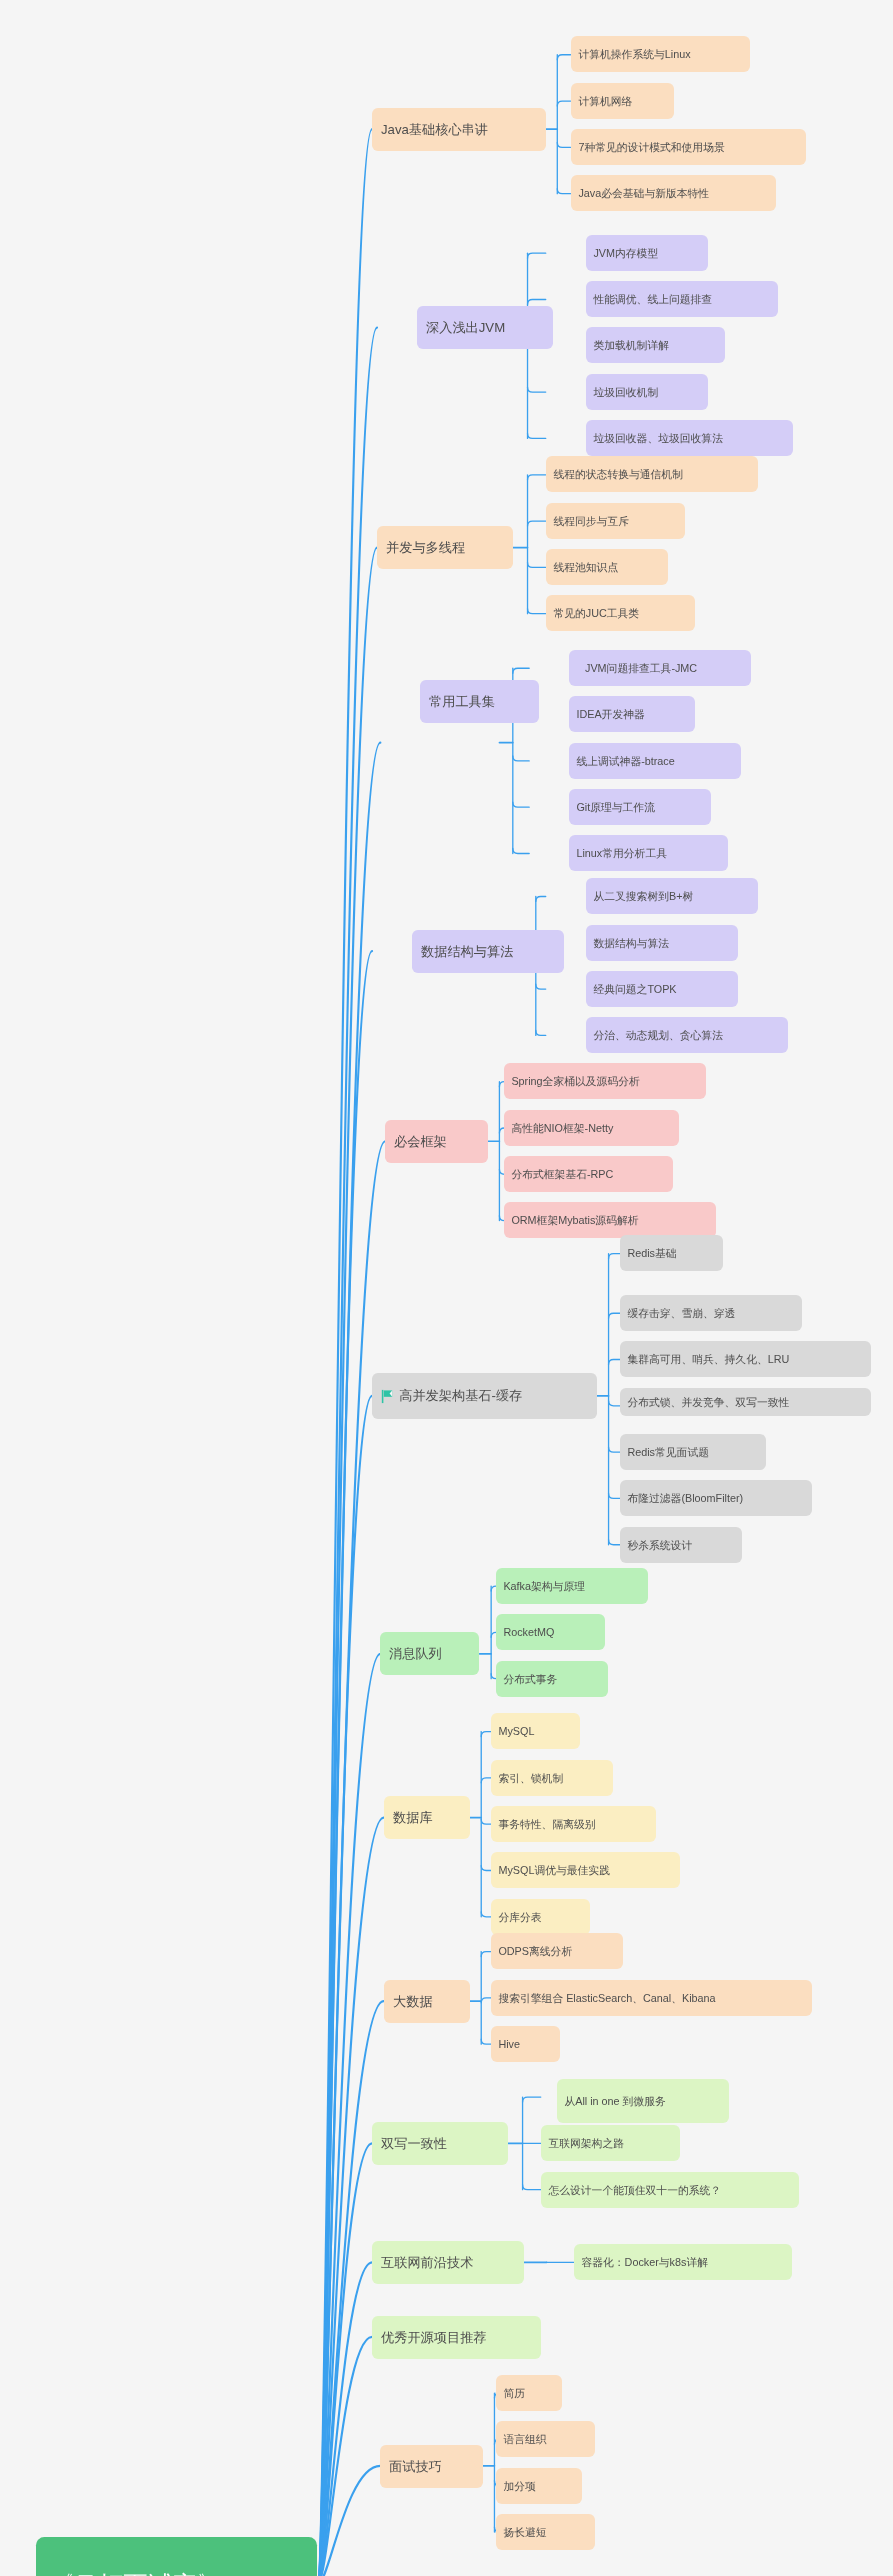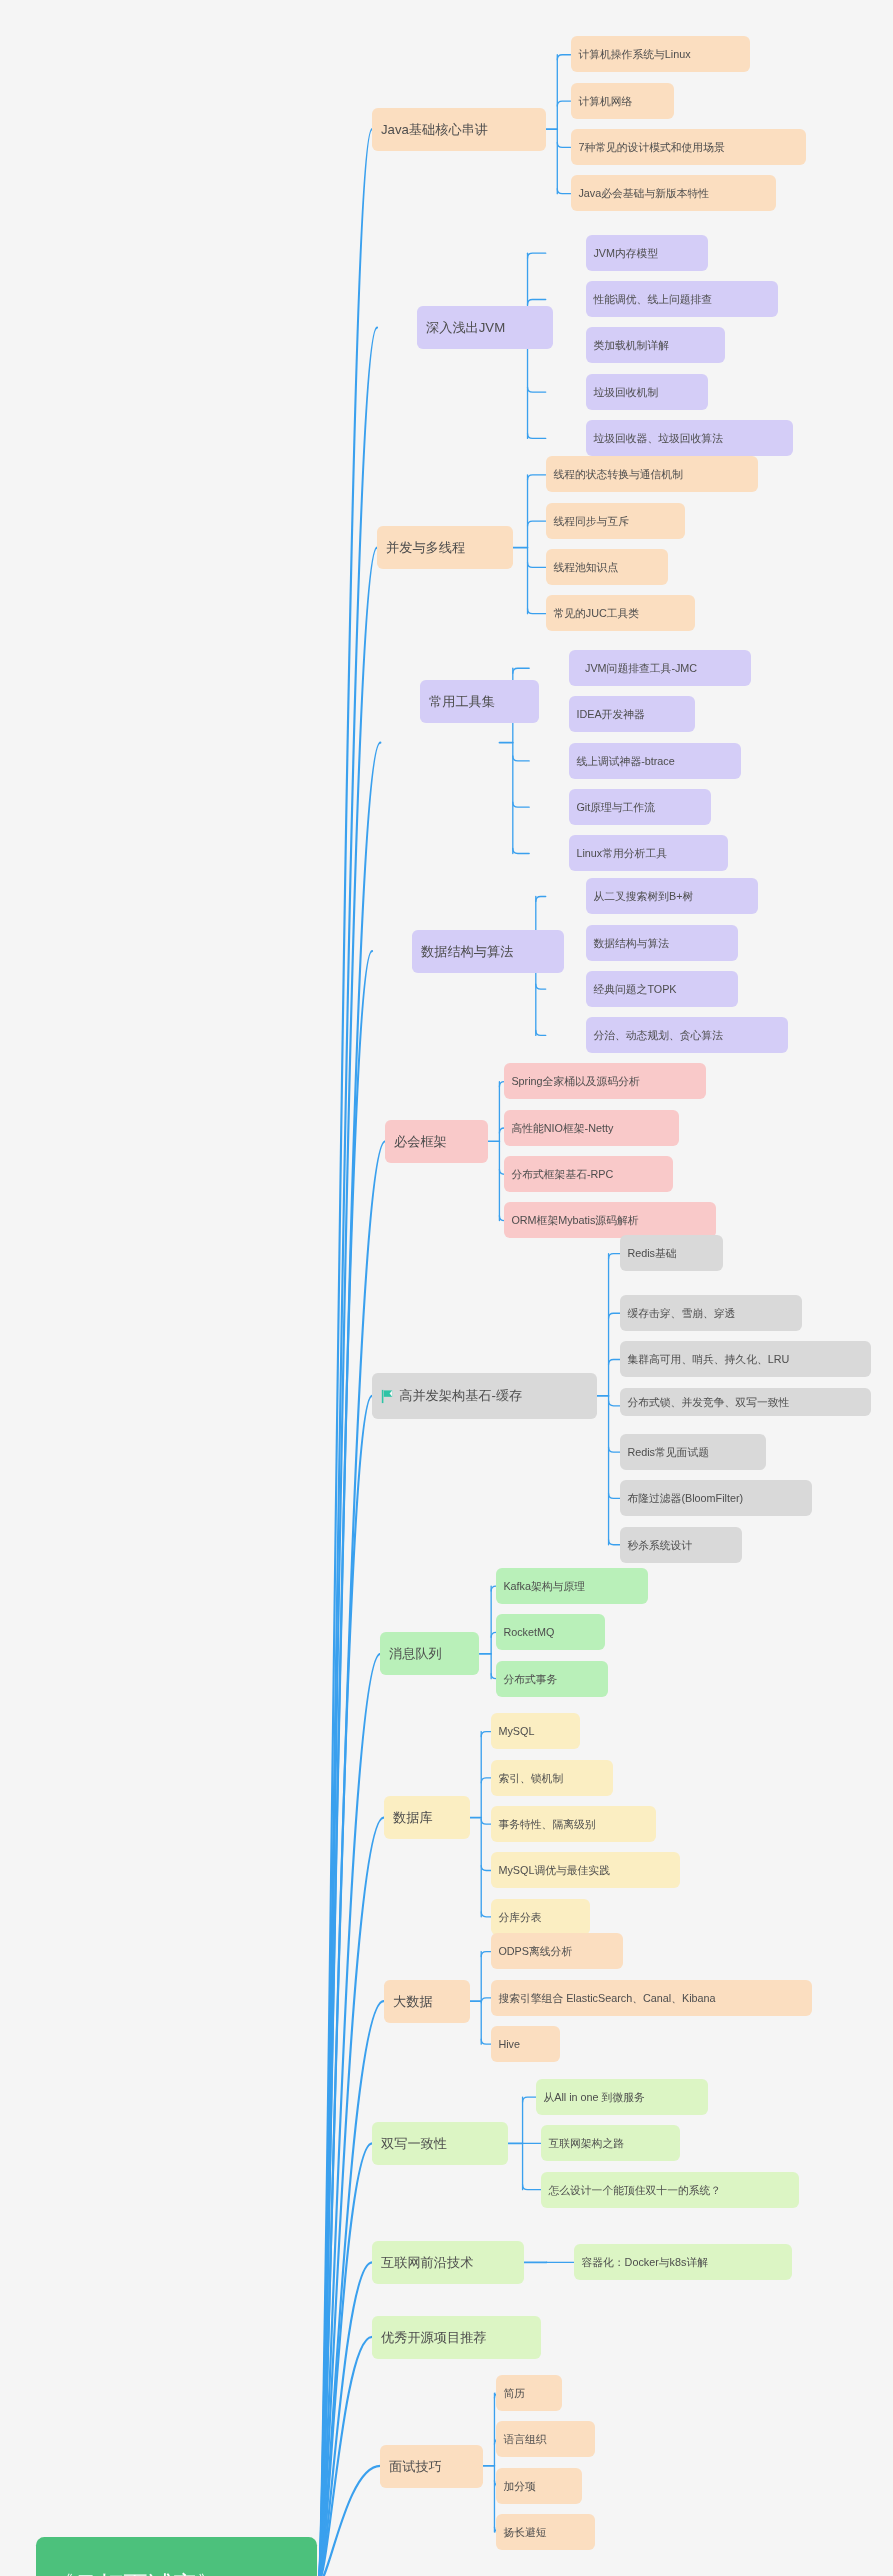--- a/index.html
+++ b/index.html
@@ -337,21 +337,21 @@
       </div>
       <div class="node level2 c-orange" style="left: 491px; top: 1980px; height: 36px; min-width: 321px;">
         <span class="node-label">搜索引擎组合 ElasticSearch、Canal、Kibana</span>
       </div>
       <div class="node level2 c-orange" style="left: 491px; top: 2026px; height: 36px; min-width: 69px;">
         <span class="node-label">Hive</span>
       </div>
       <div class="node level1 c-lgreen" style="left: 372px; top: 2122px; height: 43px; min-width: 136px;">
         <span class="node-label">双写一致性</span>
       </div>
-      <div class="node level2 c-lgreen" style="left: 536px; top: 2079px; height: 36px; min-width: 172px;">
+      <div class="node level2 c-lgreen" style="left: 557px; top: 2079px; height: 44px; min-width: 172px;">
         <span class="node-label">从All in one 到微服务</span>
       </div>
       <div class="node level2 c-lgreen" style="left: 541px; top: 2125px; height: 36px; min-width: 139px;">
         <span class="node-label">互联网架构之路</span>
       </div>
       <div class="node level2 c-lgreen" style="left: 541px; top: 2172px; height: 36px; min-width: 258px;">
         <span class="node-label">怎么设计一个能顶住双十一的系统？</span>
       </div>
       <div class="node level1 c-lgreen" style="left: 372px; top: 2241px; height: 43px; min-width: 152px;">
         <span class="node-label">互联网前沿技术</span>

